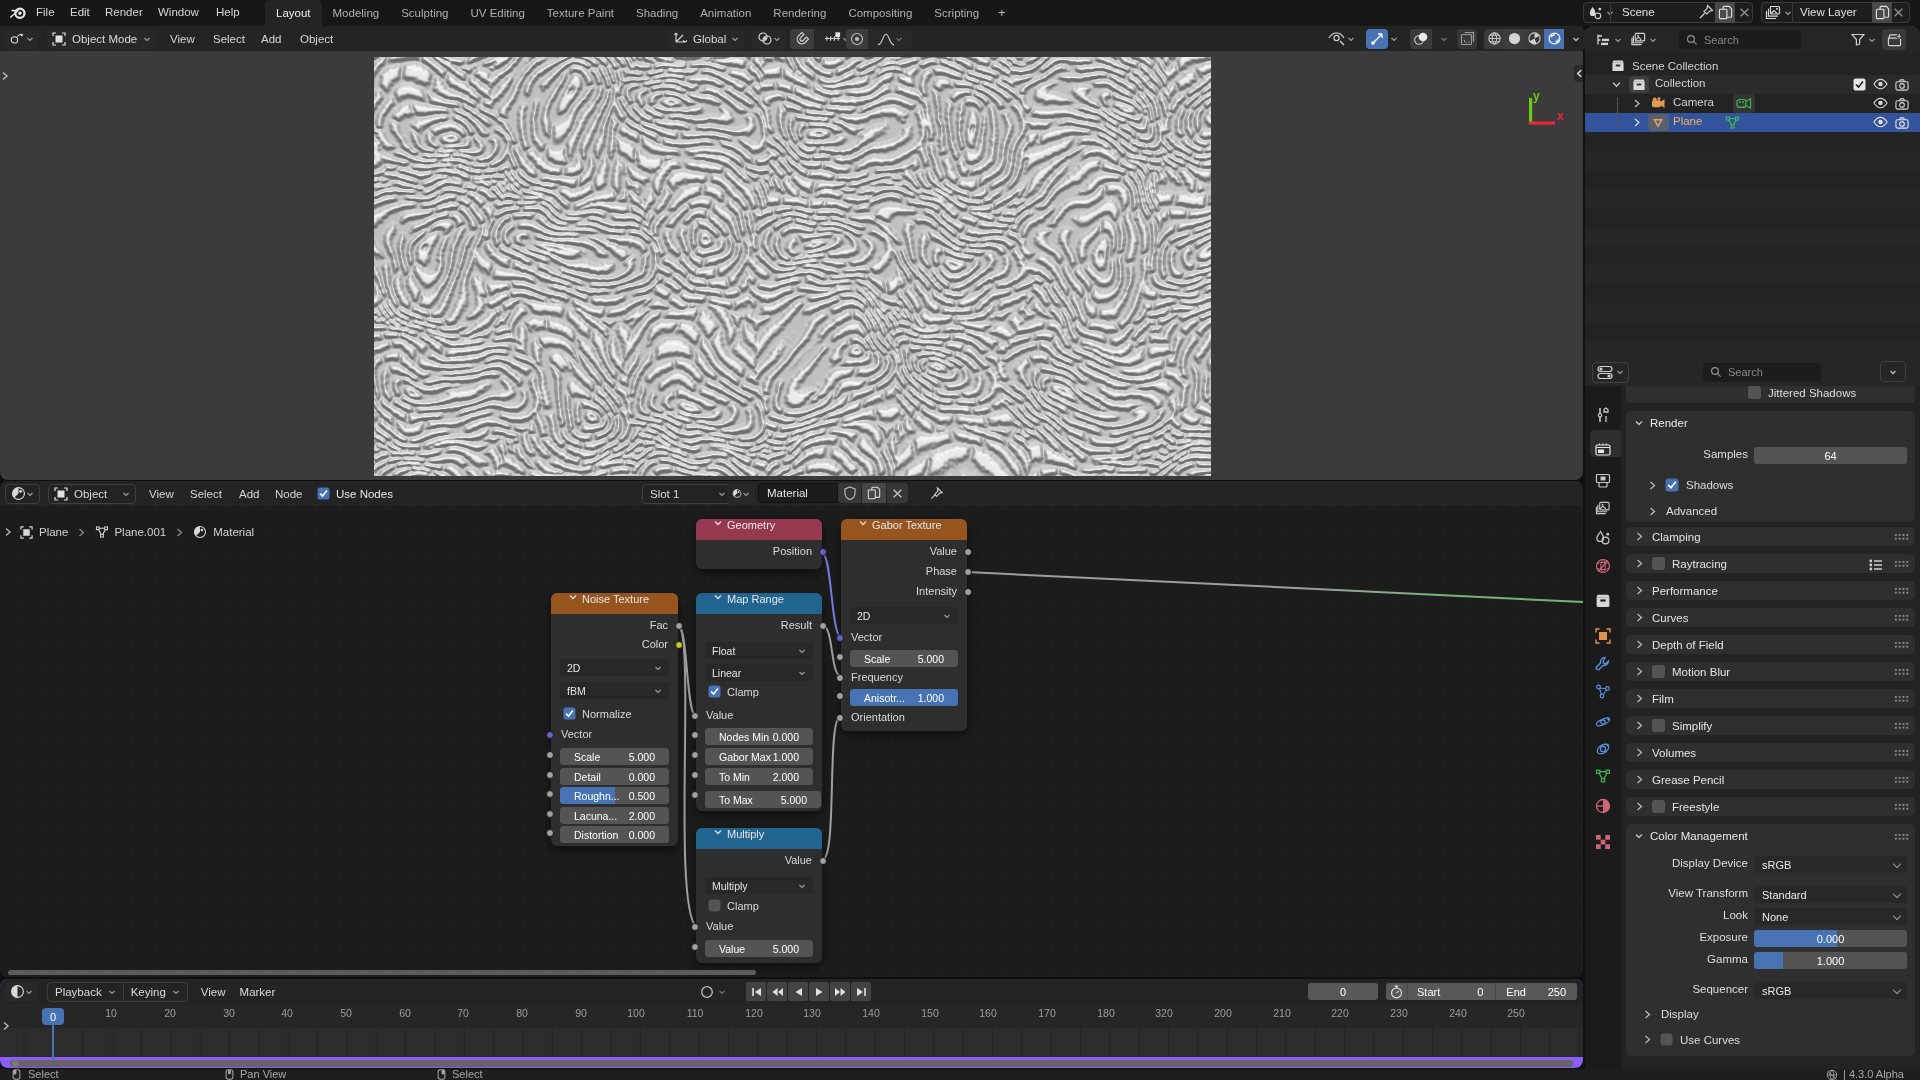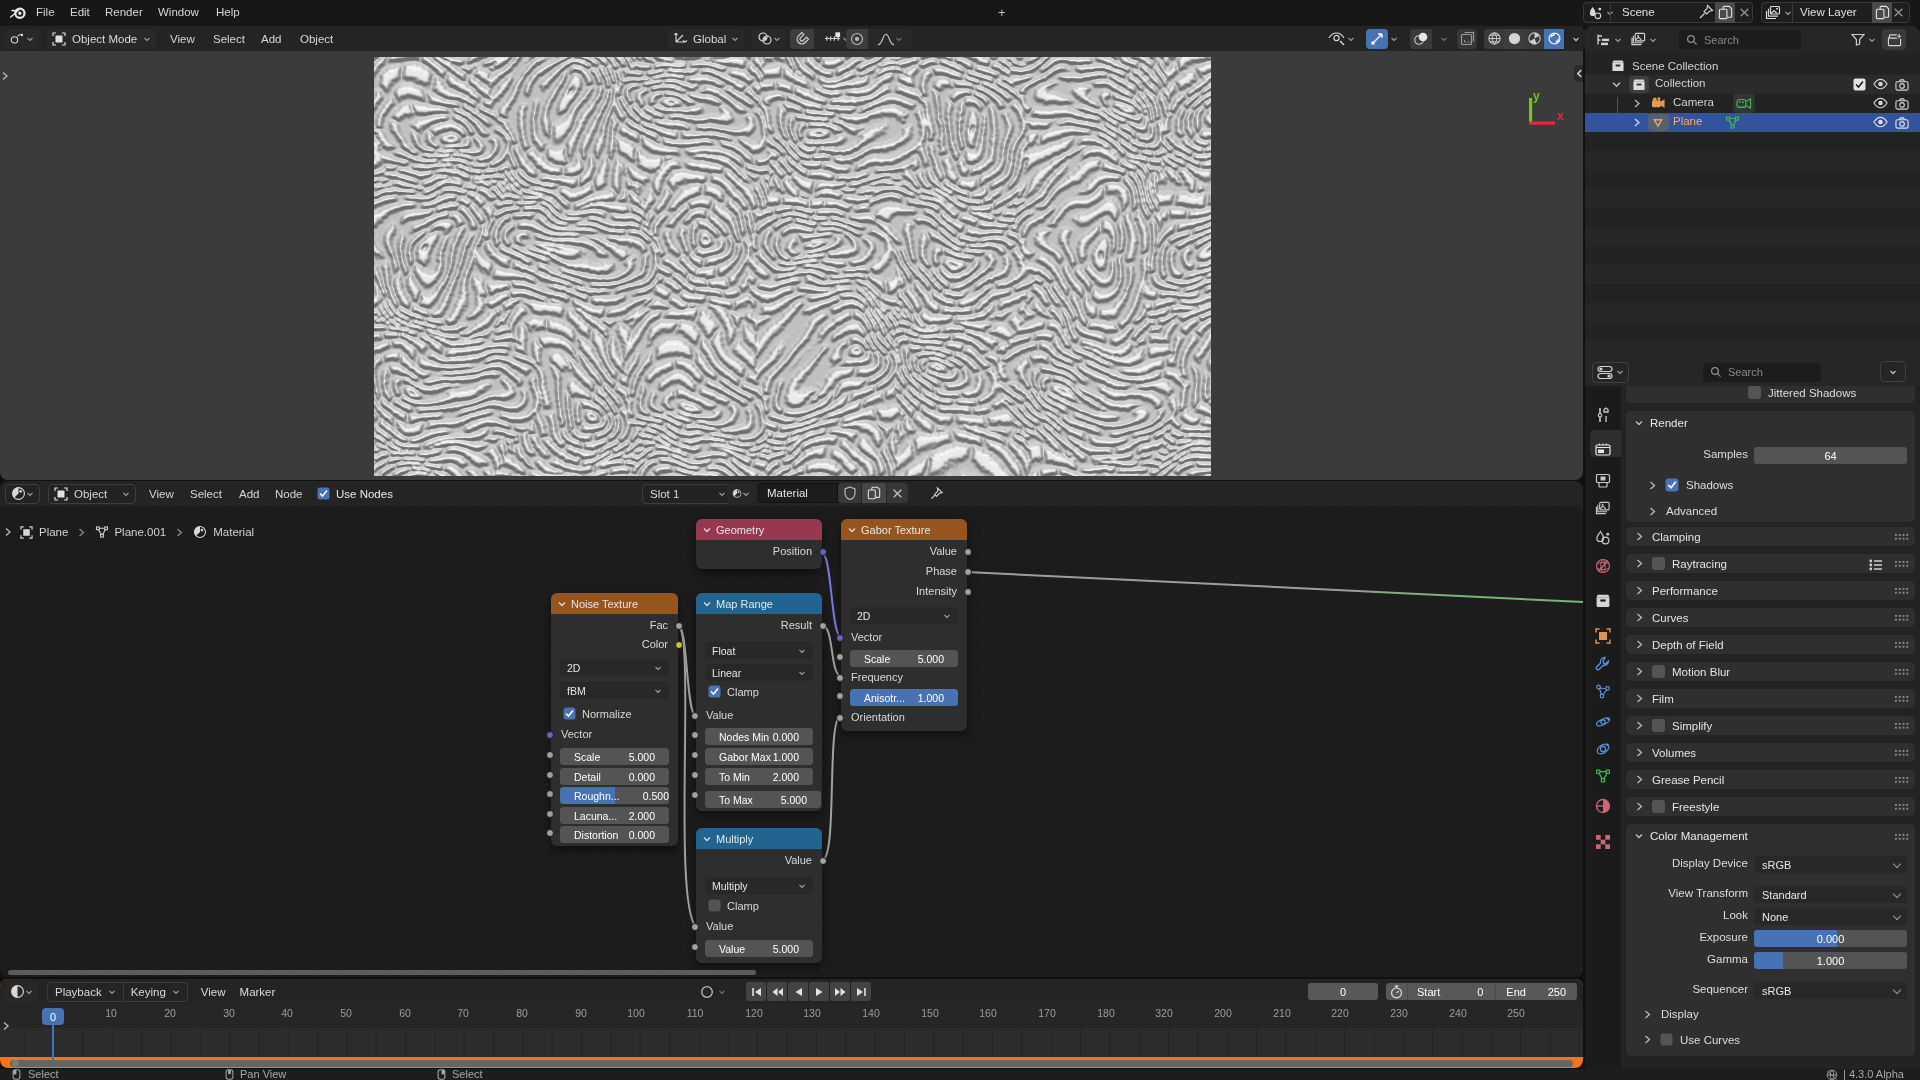--- a/index.html
+++ b/index.html
@@ -32,21 +32,21 @@
   .dots{position:absolute;right:6px;top:6px;width:15px;height:8px;
     background-image:radial-gradient(circle, #8a8a8a 1px, transparent 1.2px);
     background-size:3.8px 3.8px;}
   .cmrow{position:absolute;left:0;width:289px;height:17px;}
   .cml{position:absolute;right:167px;color:#dedede;font-size:11.5px;top:1px;white-space:nowrap;}
   .cmdd{position:absolute;left:128px;top:0;width:153px;height:17px;background:#282828;border-radius:3px;color:#e8e8e8;font-size:11px;display:flex;align-items:center;padding:0 8px;}
   .cmdd::after{content:"";position:absolute;right:7px;top:4.5px;width:5px;height:5px;border-right:1.4px solid #9a9a9a;border-bottom:1.4px solid #9a9a9a;transform:rotate(45deg);}
   .cmslider{position:absolute;left:128px;top:0;width:153px;height:17px;background:#545454;border-radius:3px;color:#fff;font-size:11px;display:flex;align-items:center;justify-content:center;overflow:hidden;}
 
   .node{position:absolute;background:#2e2e2e;border-radius:6px;box-shadow:0 4px 10px rgba(0,0,0,.5);}
-  .nhead{height:21px;border-radius:6px 6px 0 0;display:flex;align-items:center;color:#e6e6e6;font-size:11px;padding:0 7px;}
+  .nhead{height:21px;border-radius:6px 6px 0 0;display:flex;align-items:flex-start;color:#e6e6e6;font-size:11px;padding:0 18px;}
   .nlabel{position:absolute;color:#d9d9d9;font-size:11px;white-space:nowrap;}
   .nfield{position:absolute;background:#545454;border-radius:3.5px;height:17px;color:#fff;font-size:10.5px;display:flex;align-items:center;}
   .ndd{position:absolute;background:#282828;border-radius:3.5px;height:17px;color:#e6e6e6;font-size:10.5px;display:flex;align-items:center;padding:0 7px;}
   .sock{position:absolute;width:8px;height:8px;border-radius:50%;background:#a1a1a1;border:1px solid #191919;}
   .tbtn{width:20px;height:19px;background:#434343;display:flex;align-items:center;justify-content:center;margin-right:1px;border-radius:2px;}
   .rl{position:absolute;top:3px;color:#9d9d9d;font-size:10.5px;width:30px;text-align:center;}
 </style>
 </head>
 <body>
 
@@ -56,20 +56,32 @@
       <circle cx="14.5" cy="11" r="6.2" fill="none" stroke="#e8e8e8" stroke-width="3"></circle>
       <circle cx="14.5" cy="11" r="2.2" fill="#e8e8e8"></circle>
       <path d="M1.5 16.5 C1 15.5 2 14.8 3.2 13.9 L10 8.6 L4.2 8.2 C2.2 8 2.5 6.2 4.5 6.3 L14 6.9 L8.8 11.2 L3.5 16.2 C2.6 17 1.8 17.2 1.5 16.5 z" fill="#e8e8e8"></path>
     </g>
   </svg>
   <div class="menu abs" style="left:36px;top:6px">File</div>
   <div class="menu abs" style="left:70px;top:6px">Edit</div>
   <div class="menu abs" style="left:105px;top:6px">Render</div>
   <div class="menu abs" style="left:158px;top:6px">Window</div>
   <div class="menu abs" style="left:216px;top:6px">Help</div>
+  <div class="abs row" style="left:265px;top:0">
+    <div class="tab active">Layout</div>
+    <div class="tab">Modeling</div>
+    <div class="tab">Sculpting</div>
+    <div class="tab">UV Editing</div>
+    <div class="tab">Texture Paint</div>
+    <div class="tab">Shading</div>
+    <div class="tab">Animation</div>
+    <div class="tab">Rendering</div>
+    <div class="tab">Compositing</div>
+    <div class="tab">Scripting</div>
+  </div>
   <div class="abs" style="left:998px;top:5px;color:#bdbdbd;font-size:13px">+</div>
 
   <div class="abs" style="left:1583px;top:2px;width:170px;height:21px;background:#1e1e1e;border:1px solid #3a3a3a;border-radius:4px"></div>
   <div class="abs row" style="left:1588px;top:4px;height:17px">
     <svg width="15" height="16" viewBox="0 0 16 16">
         <path d="M5 1.5 C6.5 4 8 5.5 8 8.2 a3 3 0 0 1 -6 0 C2 5.5 3.5 4 5 1.5 z" fill="#d9d9d9"></path>
         <circle cx="10.5" cy="11" r="3" fill="none" stroke="#d9d9d9" stroke-width="1.2"></circle>
         <circle cx="12.6" cy="3.8" r="1.5" fill="#d9d9d9"></circle>
       </svg>
     <svg class="chev" viewBox="0 0 8 8" style="margin-left:3px">
@@ -529,21 +541,21 @@
       </div>
       <div class="sock" style="left:-5px;top:158px"></div>
     <div class="nfield" style="left:9px;top:175px;width:109px">
         <span style="margin-left:14px">Detail</span>
         <span style="margin-left:auto;margin-right:14px">0.000</span>
       </div>
       <div class="sock" style="left:-5px;top:178px"></div>
     <div class="nfield" style="left:9px;top:194px;width:109px;overflow:hidden">
         <span class="abs" style="left:0;top:0;width:55px;height:17px;background:#4772b3"></span>
         <span style="margin-left:14px;position:relative">Roughn...</span>
-        <span style="margin-left:auto;position:relative">0.500</span>
+        <span style="margin-left:auto;margin-right:14px;position:relative">0.500</span>
       </div>
       <div class="sock" style="left:-5px;top:197px"></div>
     <div class="nfield" style="left:9px;top:214px;width:109px">
         <span style="margin-left:14px">Lacuna...</span>
         <span style="margin-left:auto;margin-right:14px">2.000</span>
       </div>
       <div class="sock" style="left:-5px;top:217px"></div>
     <div class="nfield" style="left:9px;top:233px;width:109px">
         <span style="margin-left:14px">Distortion</span>
         <span style="margin-left:auto;margin-right:14px">0.000</span>
@@ -616,21 +628,21 @@
     <div class="nfield" style="left:9px;top:112px;width:108px">
         <span style="margin-left:14px">Value</span>
         <span style="margin-left:auto;margin-right:14px">5.000</span>
       </div>
       <div class="sock" style="left:-5px;top:115px"></div>
   </div>
 
   <div class="abs" style="left:8px;top:489px;width:748px;height:5px;background:#5c5c5c;border-radius:3px"></div>
 </div>
 
-<div id="timeline" class="abs" style="left:0;top:979px;width:1583px;height:89px;background:#f97316;border-radius:8px;overflow:hidden">
+<div id="timeline" class="abs" style="left:0;top:979px;width:1583px;height:89px;background:#8b5cf6;border-radius:8px;overflow:hidden">
   <div class="abs row" style="left:0;top:0;width:1583px;height:25px;background:#242424">
     <div class="hbtn bg" style="margin-left:5px">
       <svg width="15" height="15" viewBox="0 0 16 16">
           <circle cx="8" cy="8" r="6.3" fill="none" stroke="#d8d8d8" stroke-width="1.2"></circle>
           <path d="M8 1.7 a6.3 6.3 0 0 0 0 12.6 z" fill="#d8d8d8"></path>
         </svg>
       <svg class="chev" viewBox="0 0 8 8">
           <path d="M1.5 3 L4 5.5 L6.5 3" stroke="#9a9a9a" fill="none" stroke-width="1.2"></path>
         </svg>
     </div>

